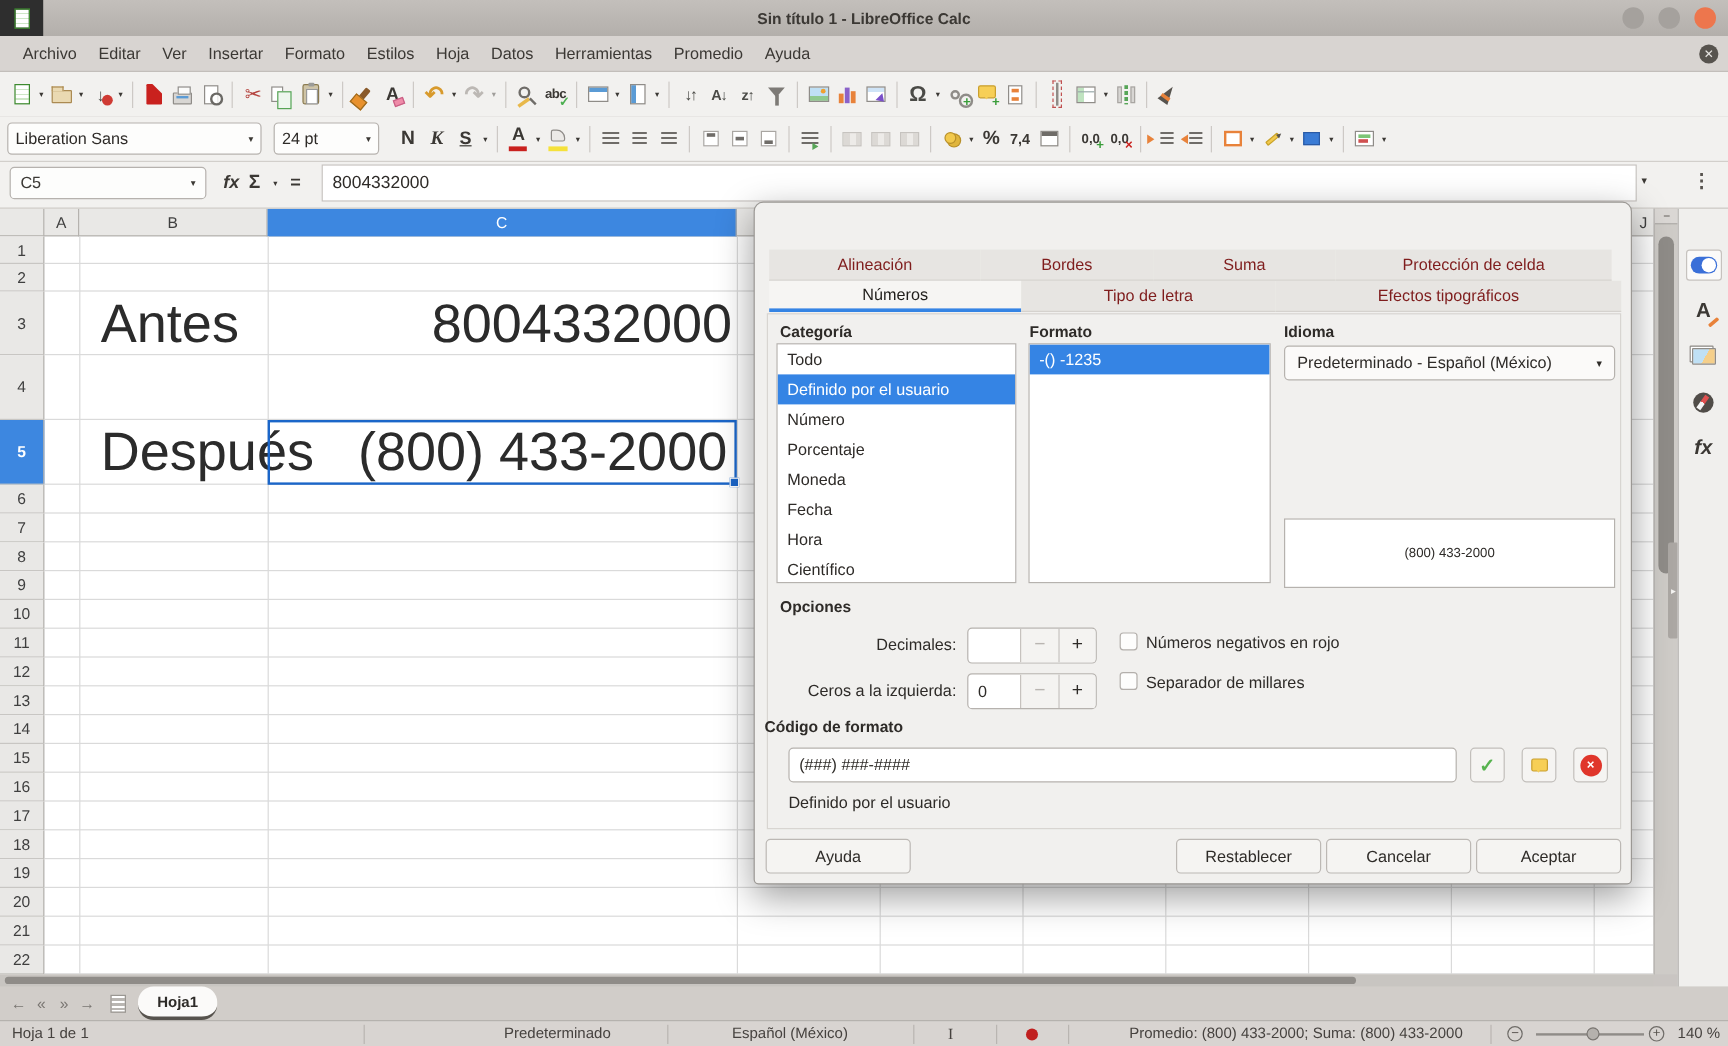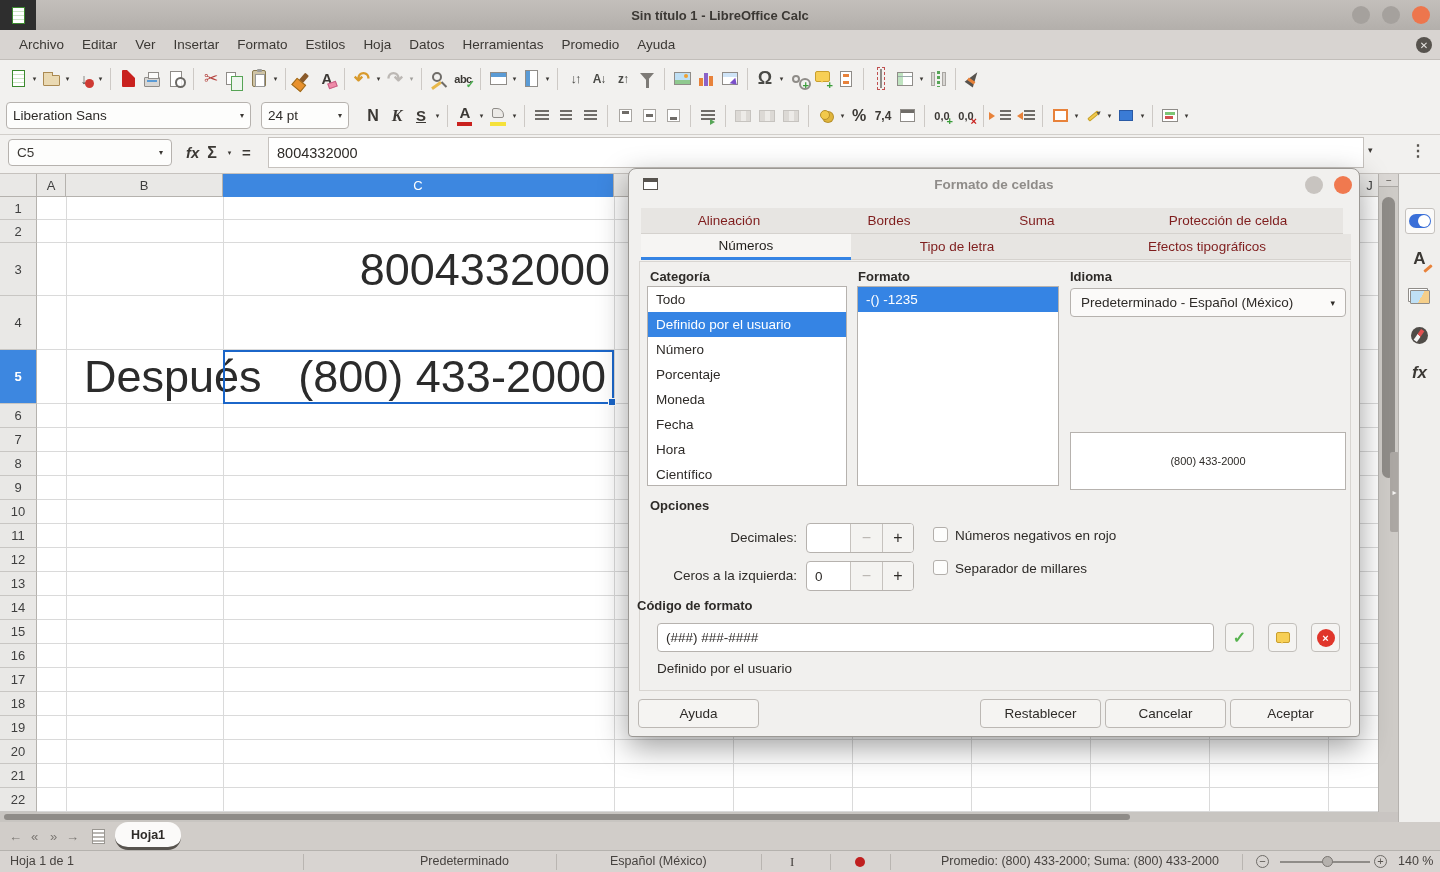--- a/index.html
+++ b/index.html
@@ -377,21 +377,21 @@
         <span class="col"></span>
       </span>
     </span>
   <span class="tsep"></span>
   <span class="ic">
       <span class="sh-draw"></span>
     </span>
 </div>
 
 <div id="toolbar2" class="abs">
-  <span class="combo" style="width:245px">
+  <span class="combo" style="width:212px">
       <span>Liberation Sans</span>
       <span class="arr">▾</span>
     </span>
   <span style="width:10px"></span>
   <span class="combo" style="width:88px">
       <span>24 pt</span>
       <span class="arr">▾</span>
     </span>
   <span style="width:12px"></span>
   <span class="ic">
@@ -577,20 +577,21 @@
       <div class="vline" style="left: 66px; height: 615px;"></div>
       <div class="vline" style="left: 223px; height: 615px;"></div>
       <div class="vline" style="left: 614px; height: 615px;"></div>
       <div class="vline" style="left: 733px; height: 615px;"></div>
       <div class="vline" style="left: 852px; height: 615px;"></div>
       <div class="vline" style="left: 971px; height: 615px;"></div>
       <div class="vline" style="left: 1090px; height: 615px;"></div>
       <div class="vline" style="left: 1209px; height: 615px;"></div>
       <div class="vline" style="left: 1328px; height: 615px;"></div>
     </div>
+  <div class="cellbig" style="left:84px;top:69px;height:53px">Antes</div>
   <div class="cellbig right" style="left:230px;top:69px;width:380px;height:53px">8004332000</div>
   <div class="cellbig" style="left:84px;top:176px;height:54px">Después</div>
   <div class="cellbig right" style="left:230px;top:176px;width:376px;height:54px">(800) 433-2000</div>
   <div id="sel-c5"></div>
 </div>
 
 <div id="vscroll" class="abs">
   <div class="splitbox">−</div>
   <div class="thumb"></div>
 </div>
@@ -641,26 +642,20 @@
   <span class="abs" style="left:941px;top:3px">Promedio: (800) 433-2000; Suma: (800) 433-2000</span>
   <span class="sb-sep" style="left:1242px"></span>
   <span class="zoom-circle" style="left:1256px">−</span>
   <span id="zoom-track"></span>
   <span id="zoom-thumb"></span>
   <span class="zoom-circle" style="left:1374px">+</span>
   <span class="abs" style="left:1398px;top:3px">140 %</span>
 </div>
 
 <div id="dialog" class="abs">
-  <div id="dlg-titlebar">
-    <span class="dlg-winicon"></span>
-    <span id="dlg-title">Formato de celdas</span>
-    <span class="dlg-circ gray"></span>
-    <span class="dlg-circ orange"></span>
-  </div>
   <div class="dtab-row" style="top:39px" id="dlg-tabs1">
       <div class="dtab" style="width: 176px;">Alineación</div>
       <div class="dtab" style="width: 144px;">Bordes</div>
       <div class="dtab" style="width: 152px;">Suma</div>
       <div class="dtab" style="width: 230px;">Protección de celda</div>
     </div>
   <div class="dtab-row" style="top:65px" id="dlg-tabs2">
       <div class="dtab active" style="width: 210px;">Números</div>
       <div class="dtab" style="width: 212px;">Tipo de letra</div>
       <div class="dtab" style="width: 288px;">Efectos tipográficos</div>

